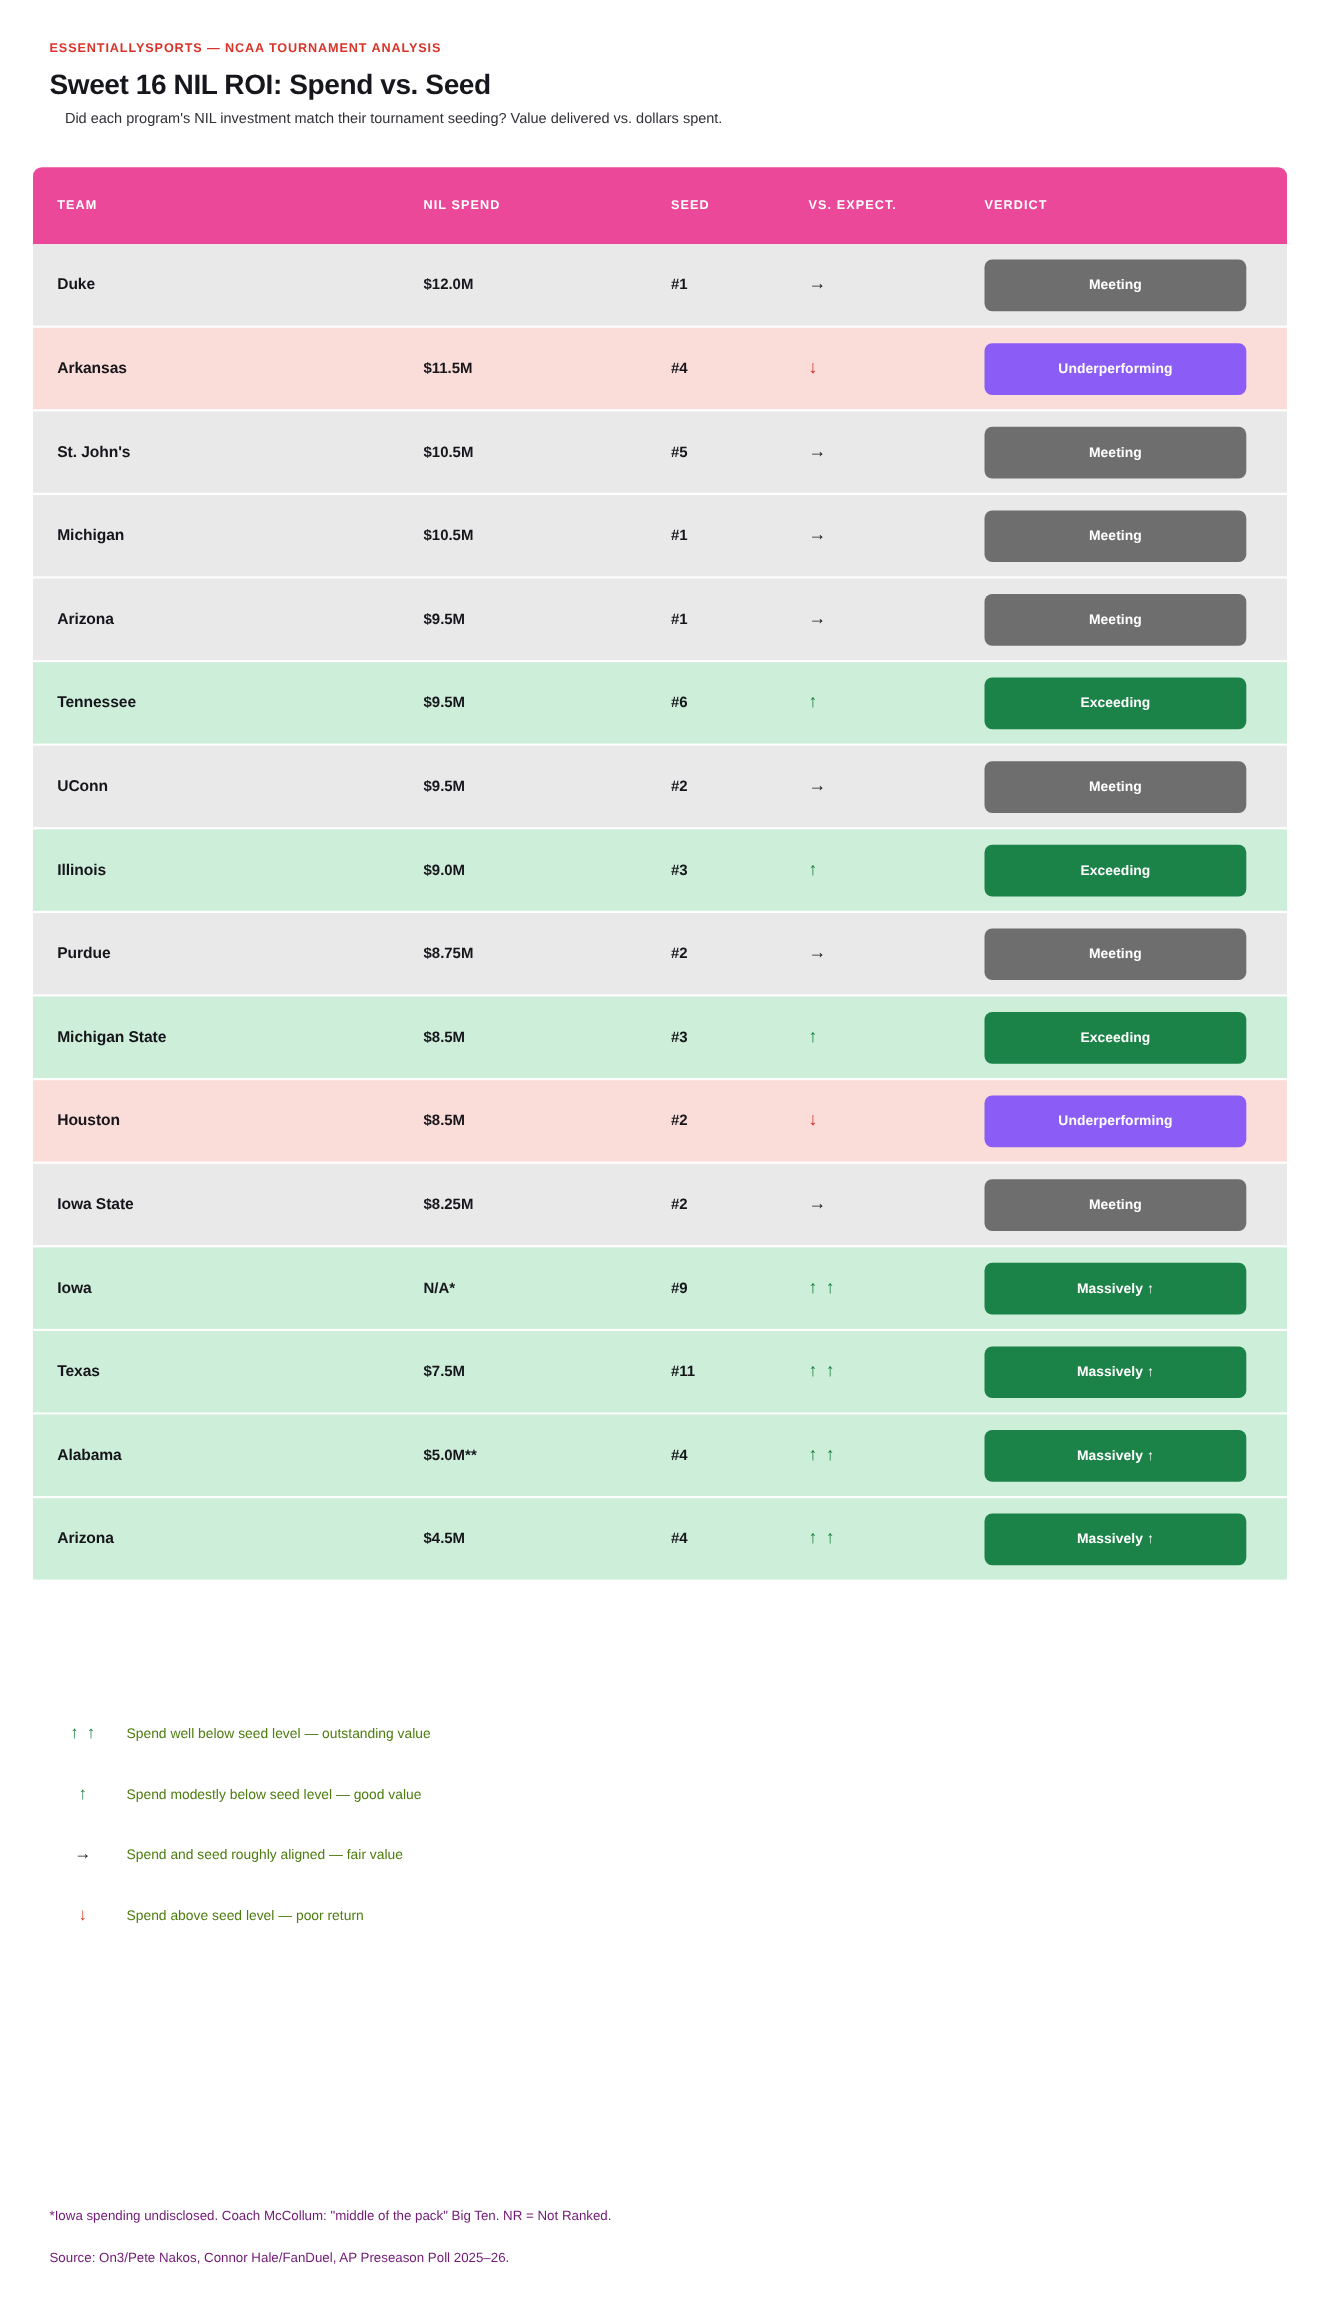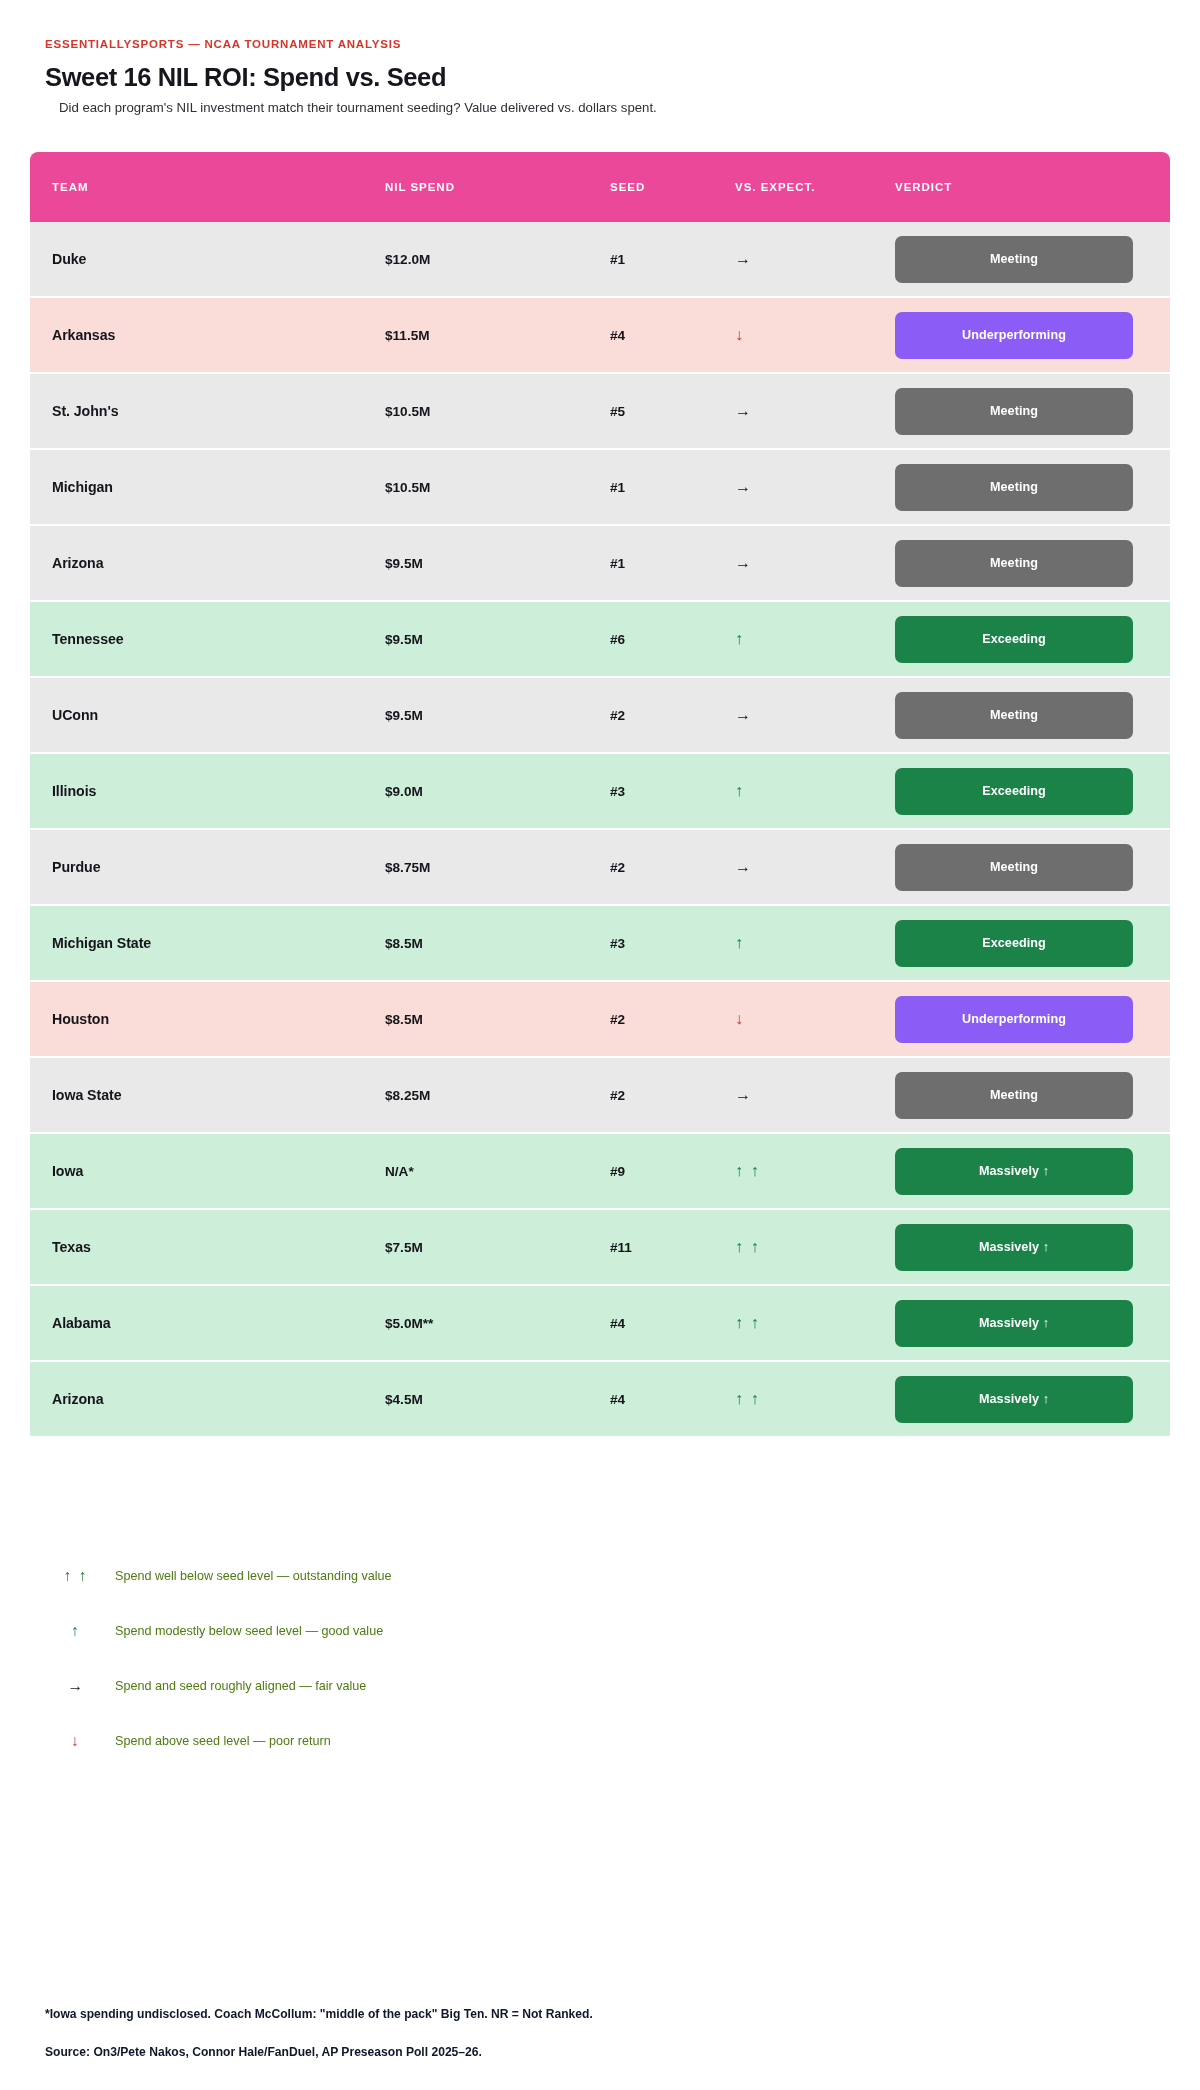--- a/index.html
+++ b/index.html
@@ -151,25 +151,25 @@
   }
 
   
   .notes{
     position:absolute;
     left:45px;
     bottom:30px;
     width:1080px;
   }
   .note{
-    color:#0f172a;
+    color:#701a75;
     font-size:12.1px;
     line-height:1.25;
     margin-bottom:23px;
-    font-weight:700;
+    font-weight:400;
   }
   .note:last-child{margin-bottom:0;}
 </style>
 </head>
 <body>
 
 <div class="page">
 
   <div class="head">
     <div class="kicker">ESSENTIALLYSPORTS — NCAA TOURNAMENT ANALYSIS</div>

